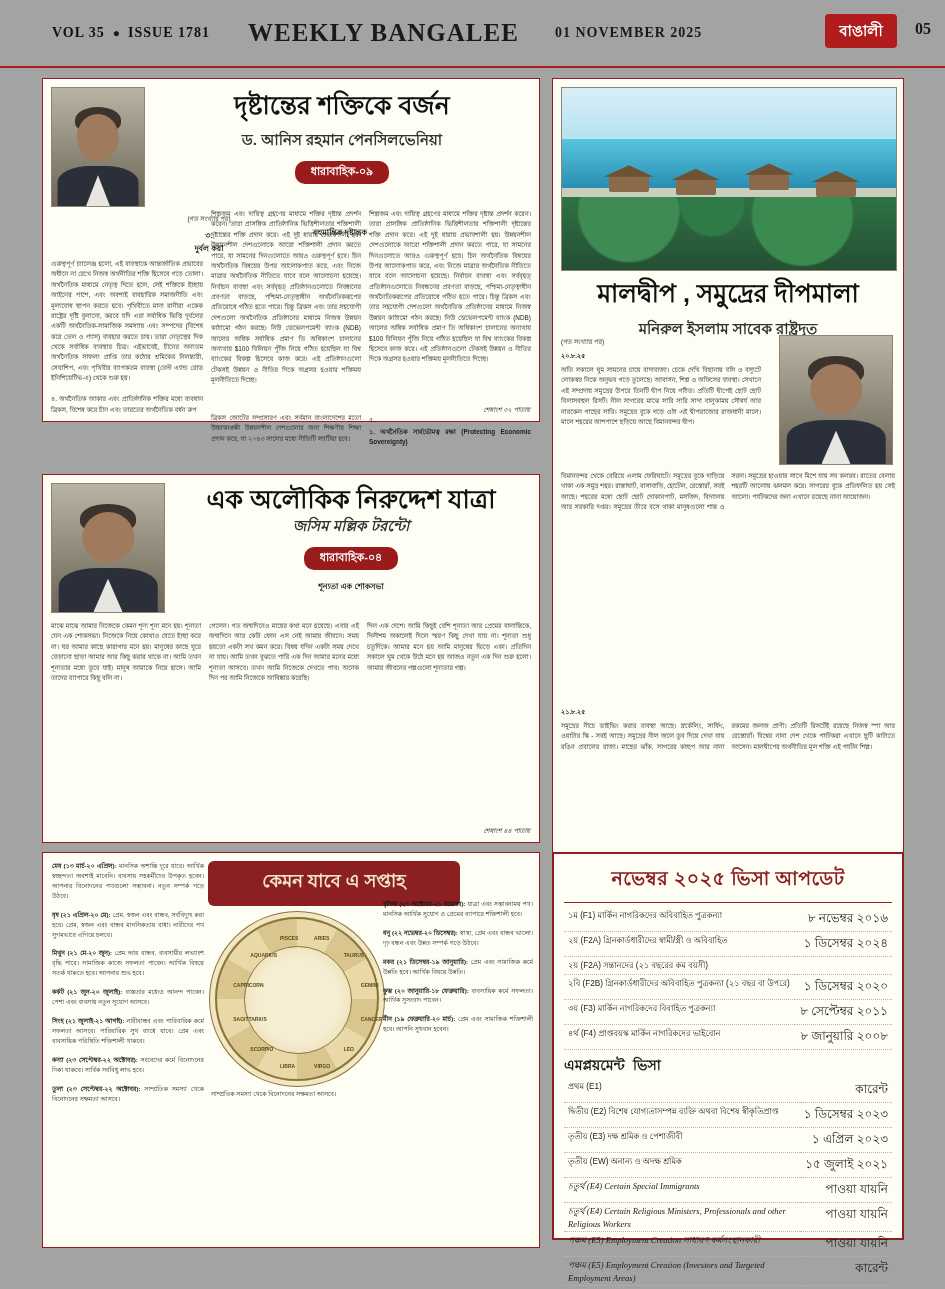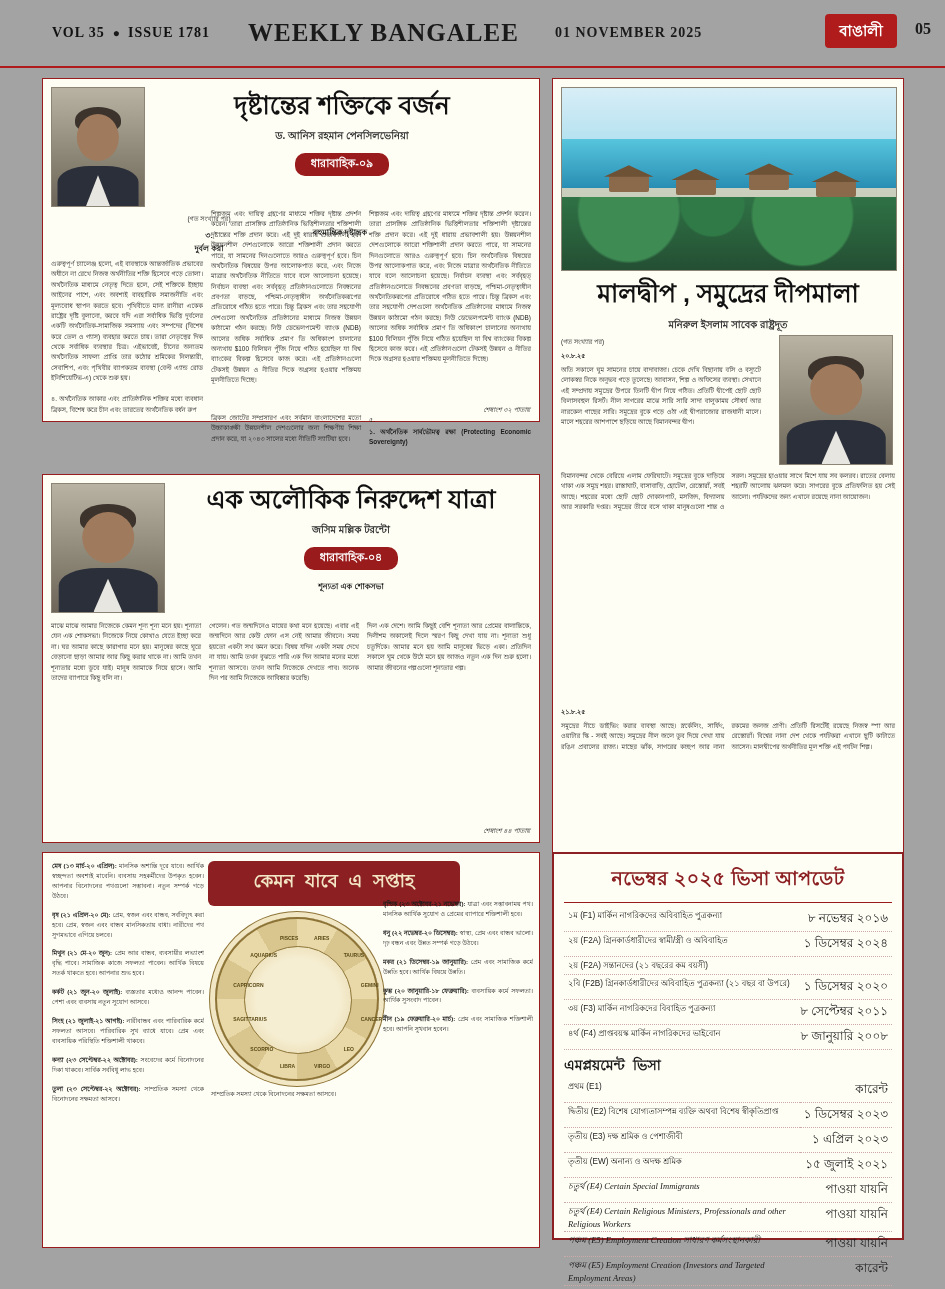--- a/index.html
+++ b/index.html
@@ -58,21 +58,21 @@
     box-sizing:border-box;
   }
   .hl{ 
     font-family:"Liberation Sans", sans-serif;
     font-weight:bold;
     color:#111;
     line-height:1.15;
   }
   .byline{
     font-family:"Liberation Sans", sans-serif;
-    font-size:10px;color:#333;
+    font-size:15px;color:#333;
   }
   .serial{
     display:inline-block;
     background:#9a1b1b;color:#fff;
     font-family:"Liberation Sans", sans-serif;
     font-size:11px;font-weight:bold;
     padding:2px 16px;border-radius:10px;
   }
   .body-txt{
     font-family:"Liberation Sans", sans-serif;
@@ -161,21 +161,21 @@
   .wheel .sign{
     position:absolute;left:50%;top:50%;
     font-family:"Liberation Sans", sans-serif;
     font-size:5px;font-weight:bold;color:#5a4a16;
     transform-origin:0 0;
   }
 
   
   .horo-title{
     background:#8b1f22;color:#f3e6c4;
-    font-family:Liberation Mono, monospace;
+    font-family:Liberation Sans, sans-serif;
     font-weight:bold;font-size:18px;
     text-align:center;padding:6px 0 8px;
     border-radius:6px;
   }
   .horo-col{
     font-family:"Liberation Sans", sans-serif;
     font-size:6.2px;line-height:1.6;text-align:justify;
   }
   .horo-sign{font-weight:bold;}
 
@@ -301,21 +301,21 @@
 
     <div class="photo portrait" style="position:absolute;left:8px;top:8px;width:112px;height:128px;">
       <div class="hair"></div>
         <div class="head"></div>
         <div class="body"></div>
         <div class="shirt"></div>
     </div>
 
     <div style="position:absolute;left:128px;top:10px;width:360px;">
       <div class="hl" style="font-size:25px;text-align:center;">এক অলৌকিক নিরুদ্দেশ যাত্রা</div>
-      <div class="byline" style="text-align:center;margin-top:8px;font-weight:bold;">জসিম মল্লিক   টরন্টো</div>
+      <div class="byline" style="text-align:center;margin-top:0;font-style:italic;font-weight:bold;">জসিম মল্লিক   টরন্টো</div>
       <div style="text-align:center;margin-top:8px;">
         <span class="serial">ধারাবাহিক-০৪</span>
       </div>
       <div class="sub-h" style="margin-top:10px;">শূন্যতা এক শোকসভা</div>
     </div>
 
     <div class="body-txt" style="position:absolute;left:8px;top:146px;width:150px;height:208px;">মাঝে মাঝে আমার নিজেকে কেমন শূন্য শূন্য মনে হয়। শূন্যতা যেন এক শোকসভা। নিজেকে নিয়ে কোথাও যেতে ইচ্ছা করে না। ঘর আমার কাছে কারাগার মনে হয়। মানুষের কাছে ঘুরে বেড়ানো ছাড়া আমার আর কিছু করার থাকে না। আমি তখন শূন্যতার মধ্যে ডুবে যাই। মানুষ আমাকে নিয়ে হাসে। আমি তাদের ব্যাপারে কিছু বলি না।</div>
     <div class="body-txt" style="position:absolute;left:166px;top:146px;width:150px;height:208px;">গেলেন। গত জন্মদিনেও মায়ের কথা মনে হয়েছে। এবার এই জন্মদিনে আর কেউ ফোন এস নেই আমার জীবনে। সময় হয়তো একটা সখ কমন করে। বিষয় যদিন একটা সময় দেখে না যায়। আমি তখন বুঝতে পারি এক দিন আমার মনের মধ্যে শূন্যতা আসবে। তখন আমি নিজেকে দেখতে পাব। অনেক দিন পর আমি নিজেকে আবিষ্কার করেছি।</div>
     <div class="body-txt" style="position:absolute;left:324px;top:146px;width:164px;height:196px;">দিল এক দেশে। আমি কিছুই বেশি শূন্যতা আর প্রেমের বালান্তিকে, দিলীশম অকালেই দিলে স্মরণ কিছু দেখা যায় না। শূন্যতা শুধু চতুর্দিকে। আমার মনে হয় আমি মানুষের ভিড়ে একা। প্রতিদিন সকালে ঘুম থেকে উঠে মনে হয় আজও নতুন এক দিন শুরু হলো। আমার জীবনের গল্পগুলো শূন্যতার গল্প।</div>
 

